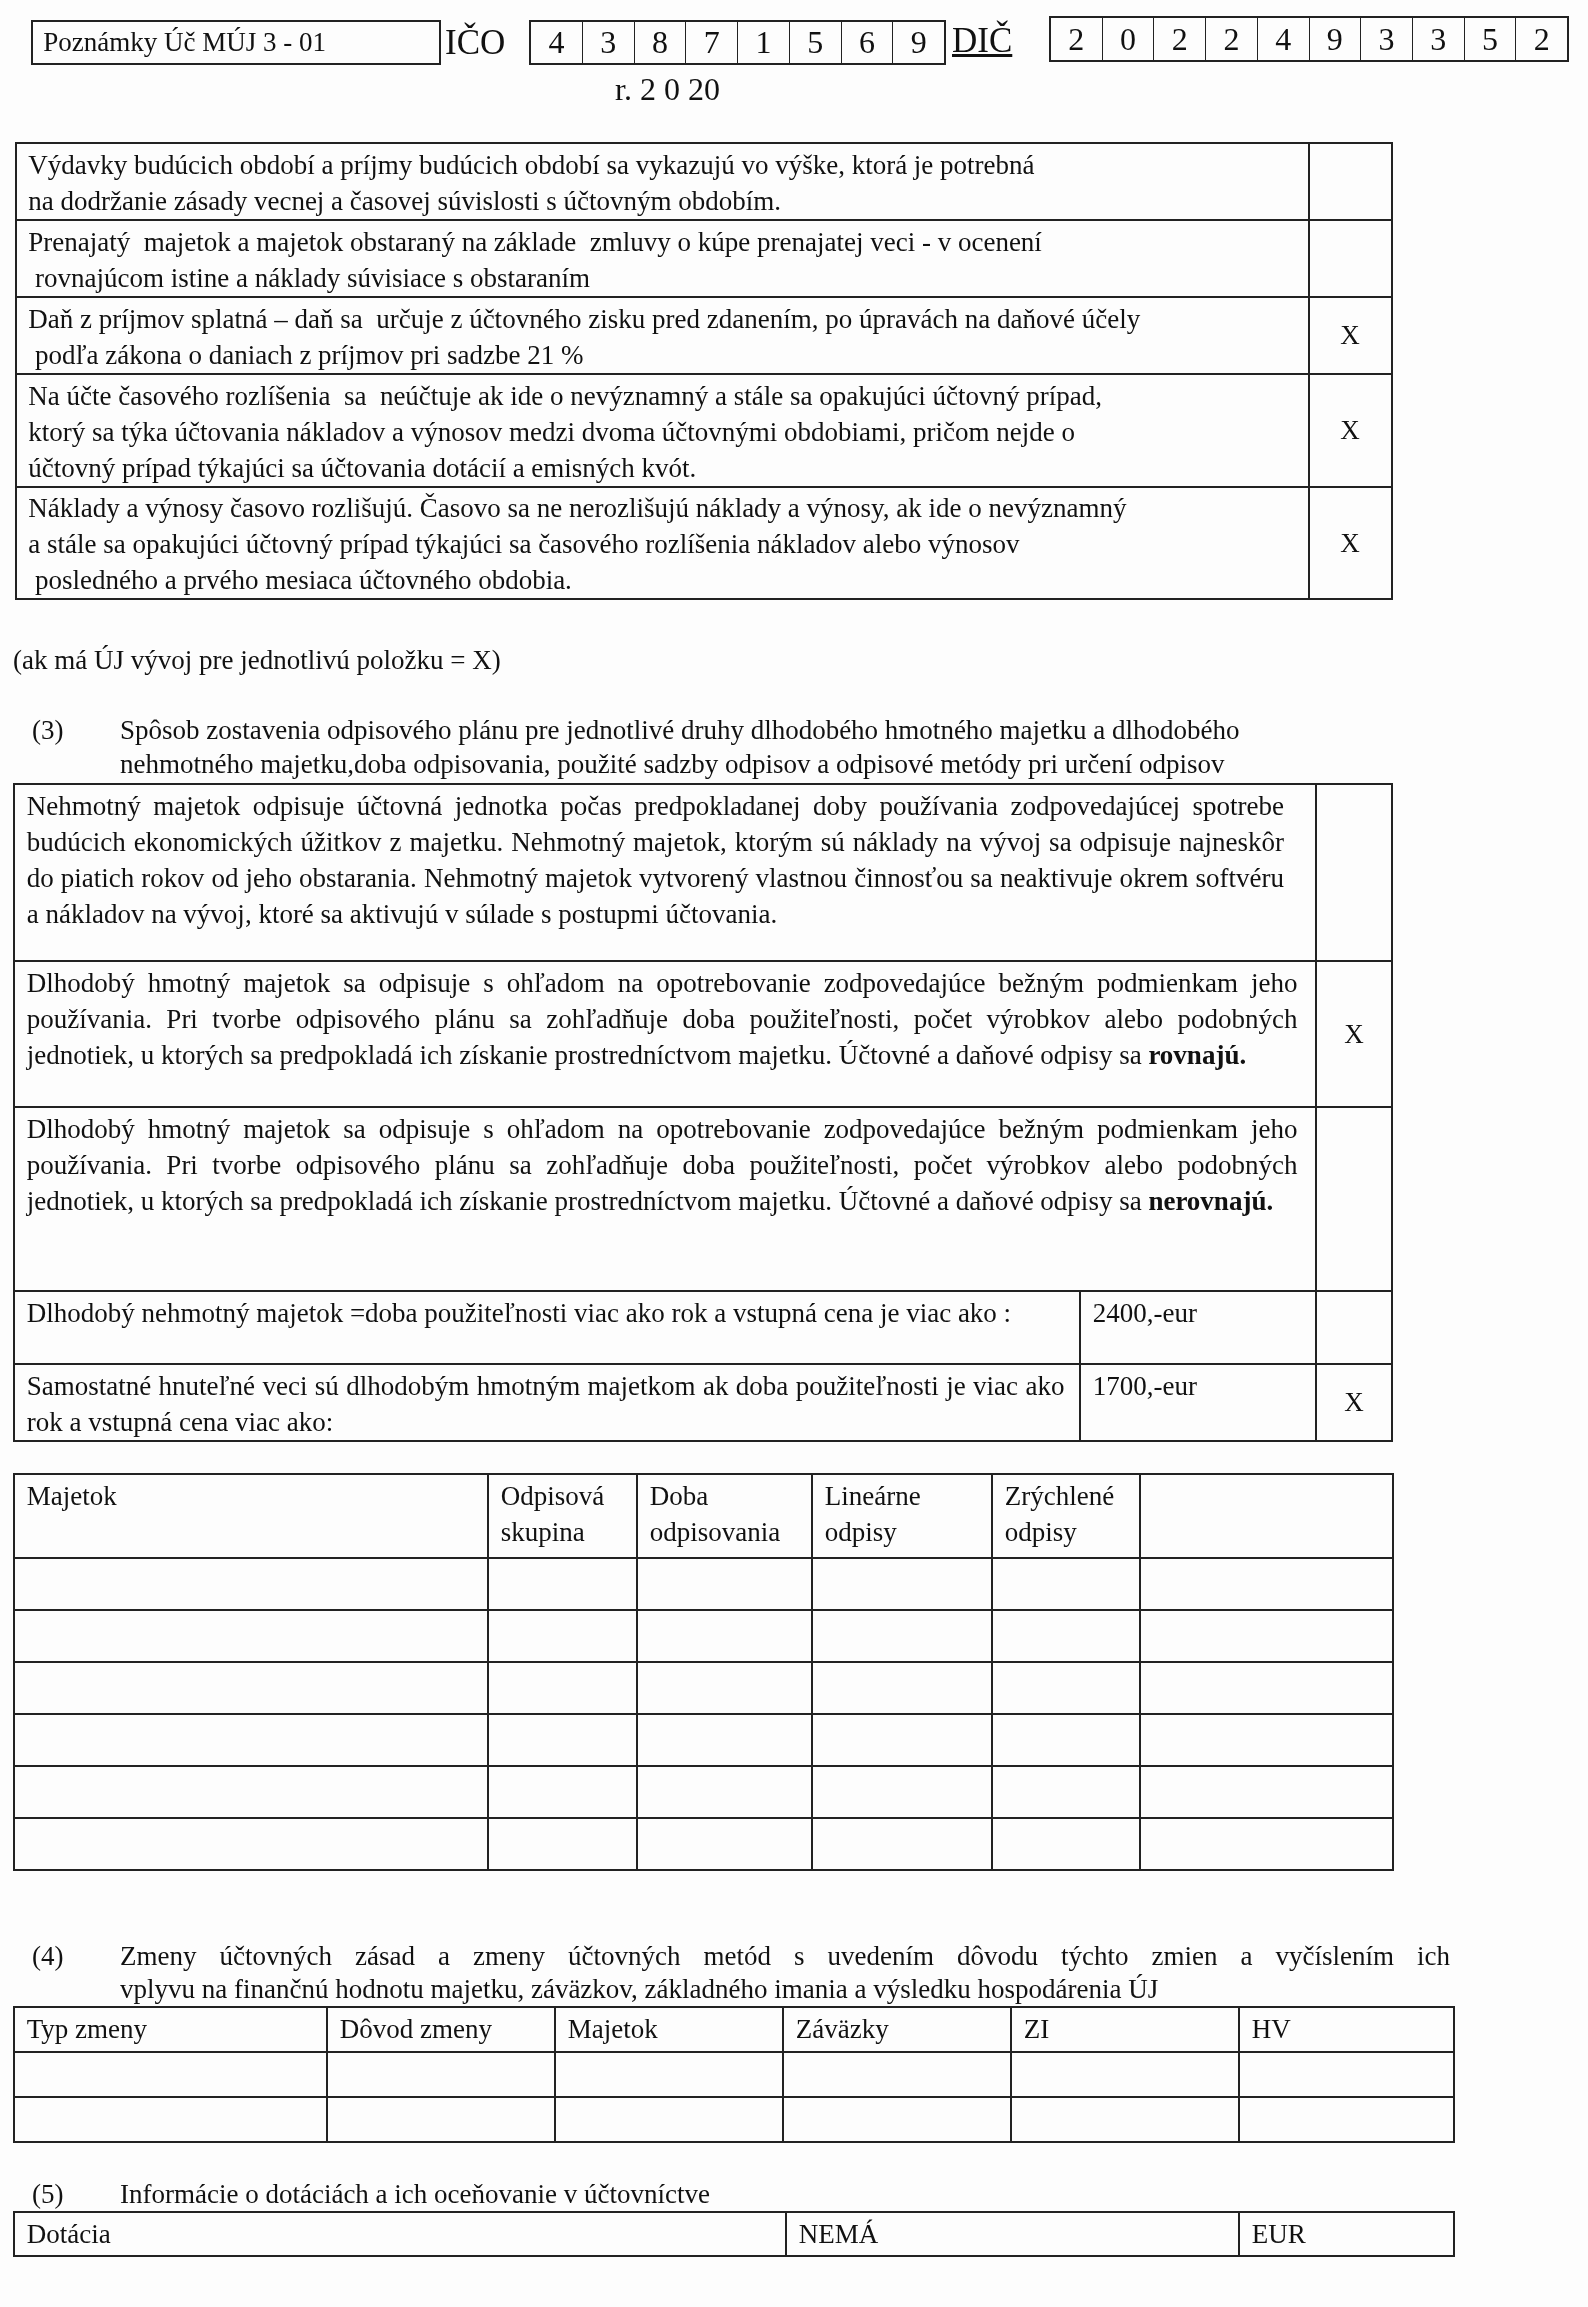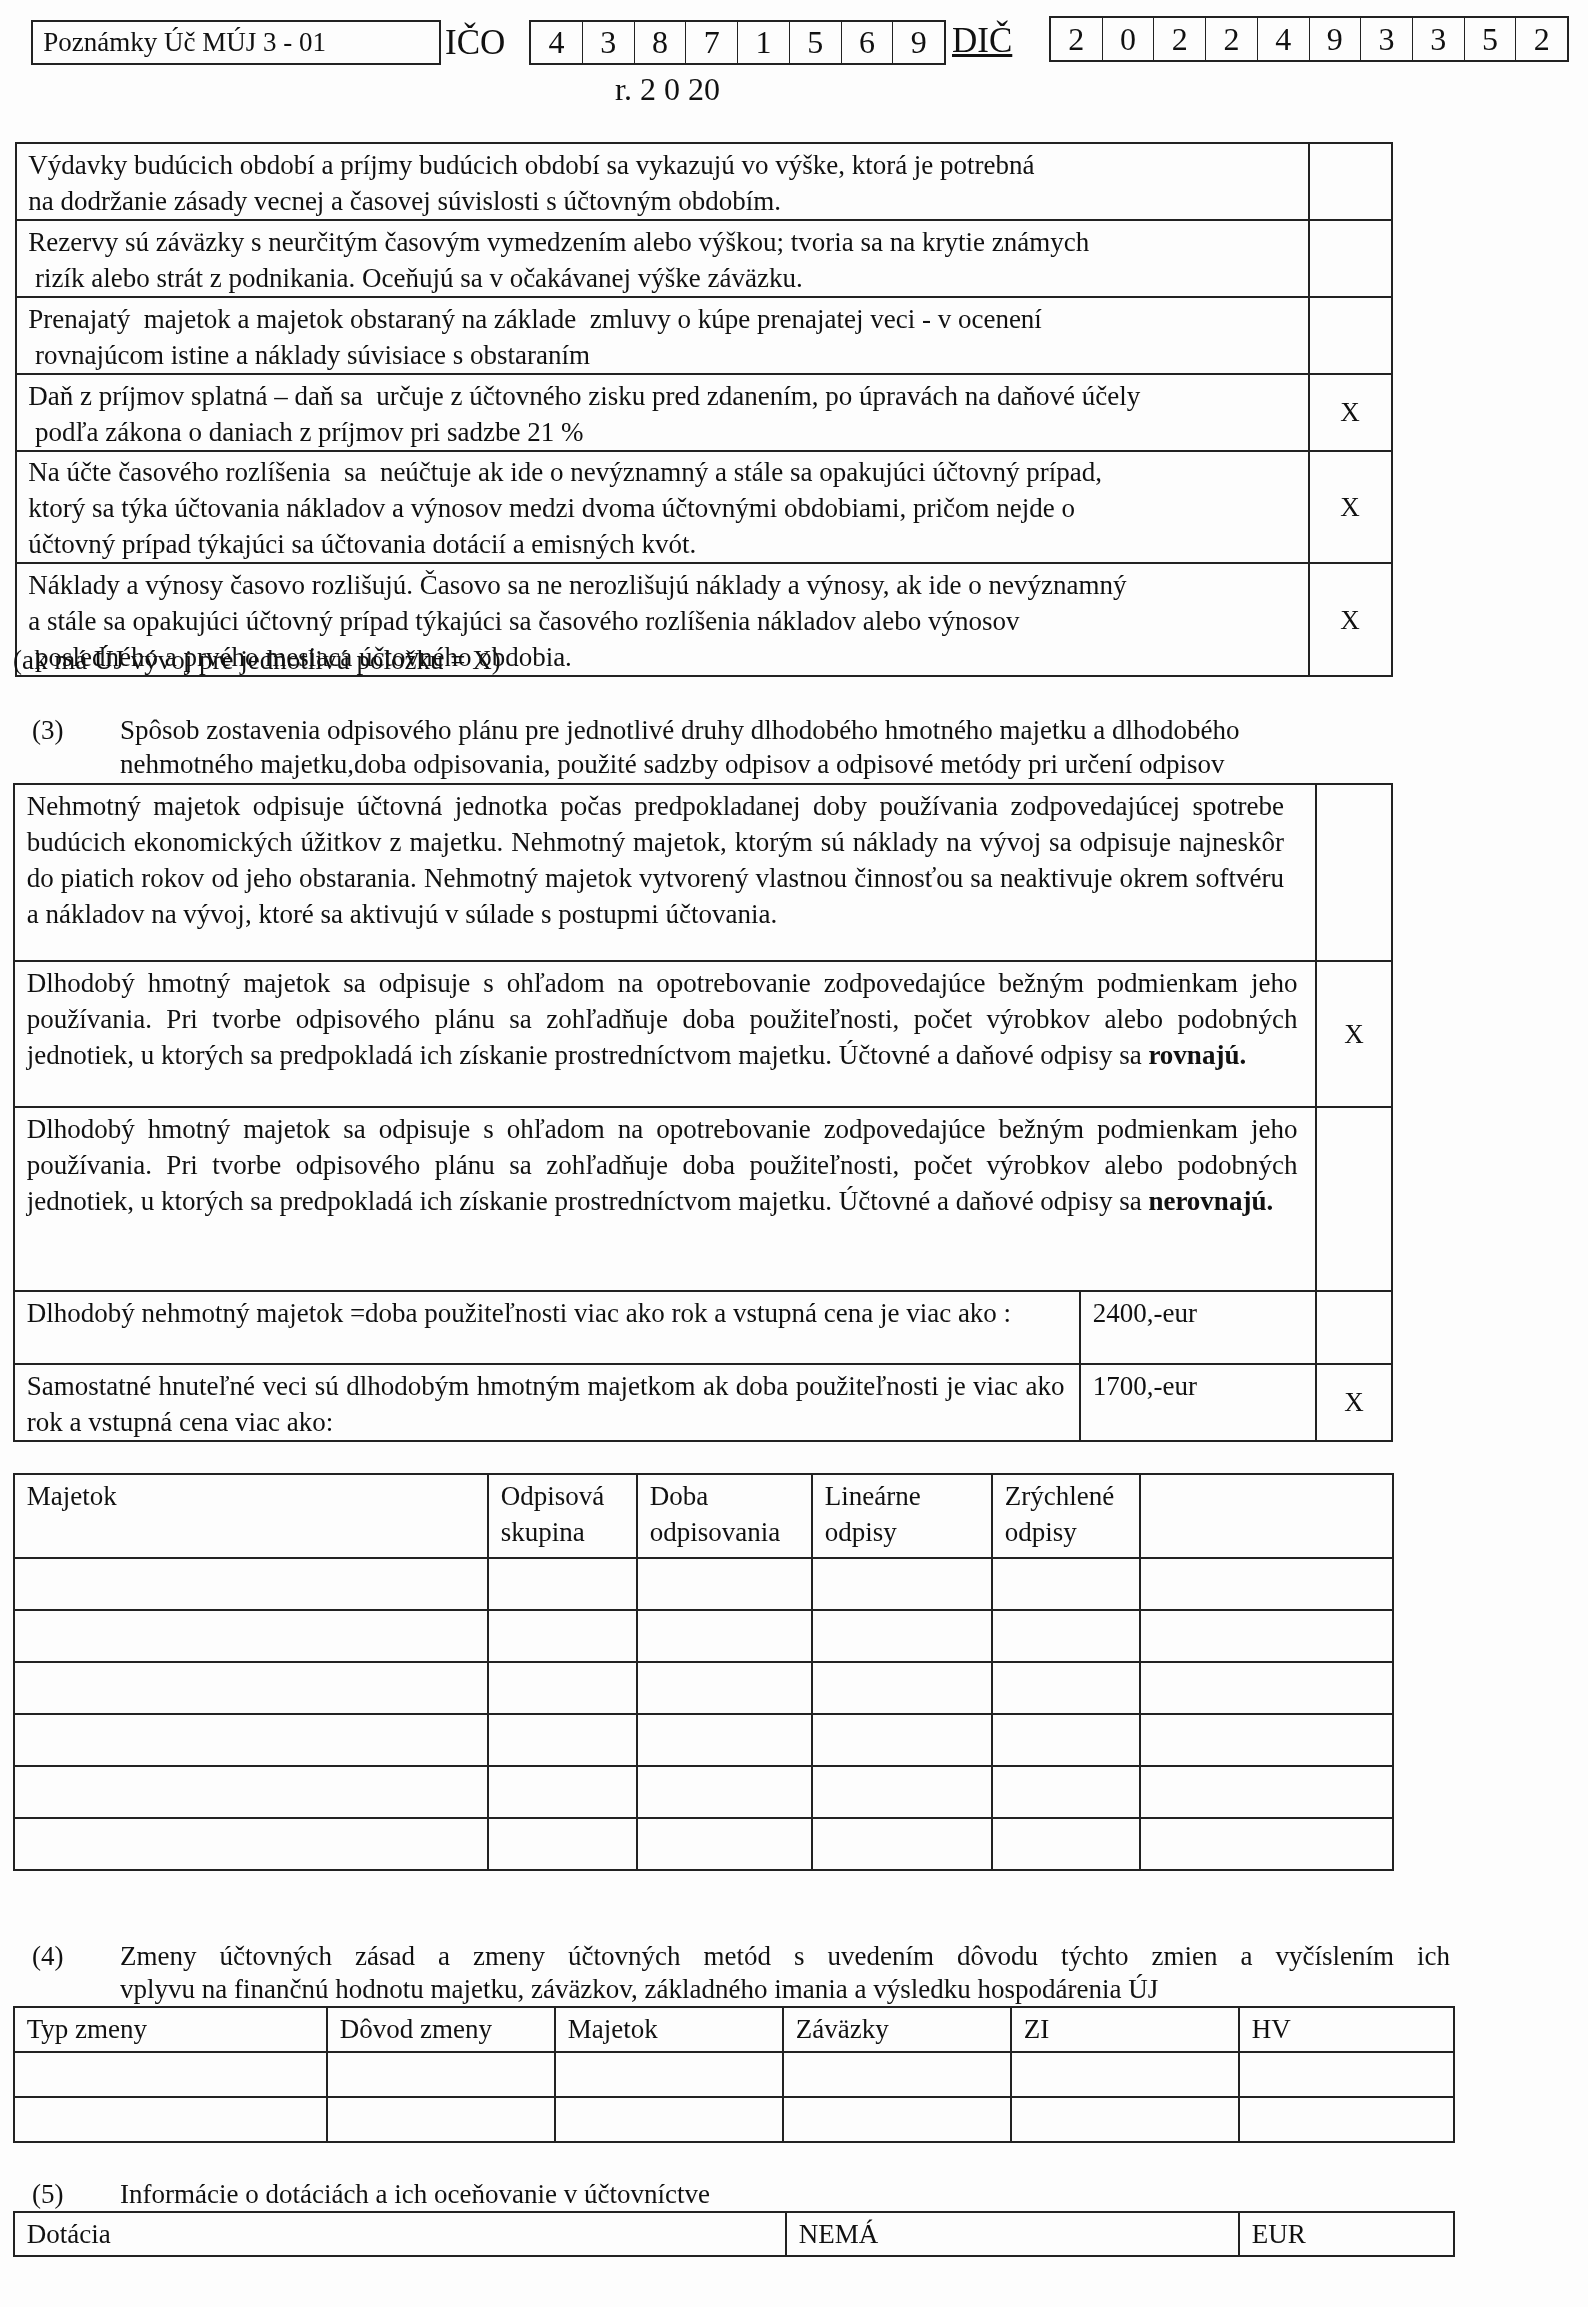--- a/index.html
+++ b/index.html
@@ -58,27 +58,20 @@
   <tbody>
       <tr style="height:72px">
     <td>
       <span class="para-line">Výdavky budúcich období a príjmy budúcich období  sa vykazujú vo výške, ktorá je potrebná</span>
       <span class="para-line">na dodržanie zásady vecnej a časovej súvislosti s účtovným obdobím.</span>
     </td>
     <td class="mark"></td>
   </tr>
   <tr style="height:72px">
     <td>
-      <span class="para-line">Rezervy sú záväzky s neurčitým časovým vymedzením alebo výškou; tvoria sa na krytie známych</span>
-      <span class="para-line" style="white-space:pre"> rizík alebo strát z podnikania. Oceňujú sa v očakávanej výške záväzku.</span>
-    </td>
-    <td class="mark"></td>
-  </tr>
-  <tr style="height:72px">
-    <td>
       <span class="para-line" style="white-space:pre">Prenajatý  majetok a majetok obstaraný na základe  zmluvy o kúpe prenajatej veci - v ocenení</span>
       <span class="para-line" style="white-space:pre"> rovnajúcom istine a náklady súvisiace s obstaraním</span>
     </td>
     <td class="mark"></td>
   </tr>
   <tr style="height:71px">
     <td>
       <span class="para-line" style="white-space:pre">Daň z príjmov splatná – daň sa  určuje z účtovného zisku pred zdanením, po úpravách na daňové účely</span>
       <span class="para-line" style="white-space:pre"> podľa zákona o daniach z príjmov pri sadzbe 21 %</span>
     </td>

